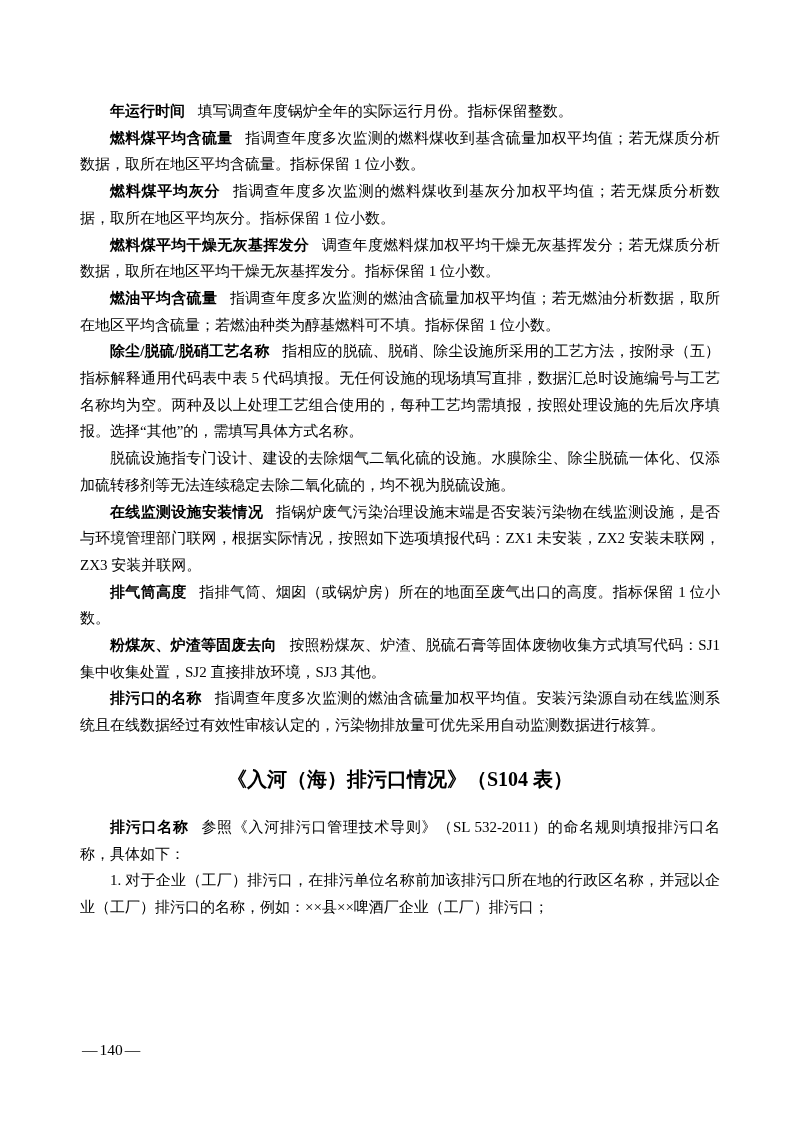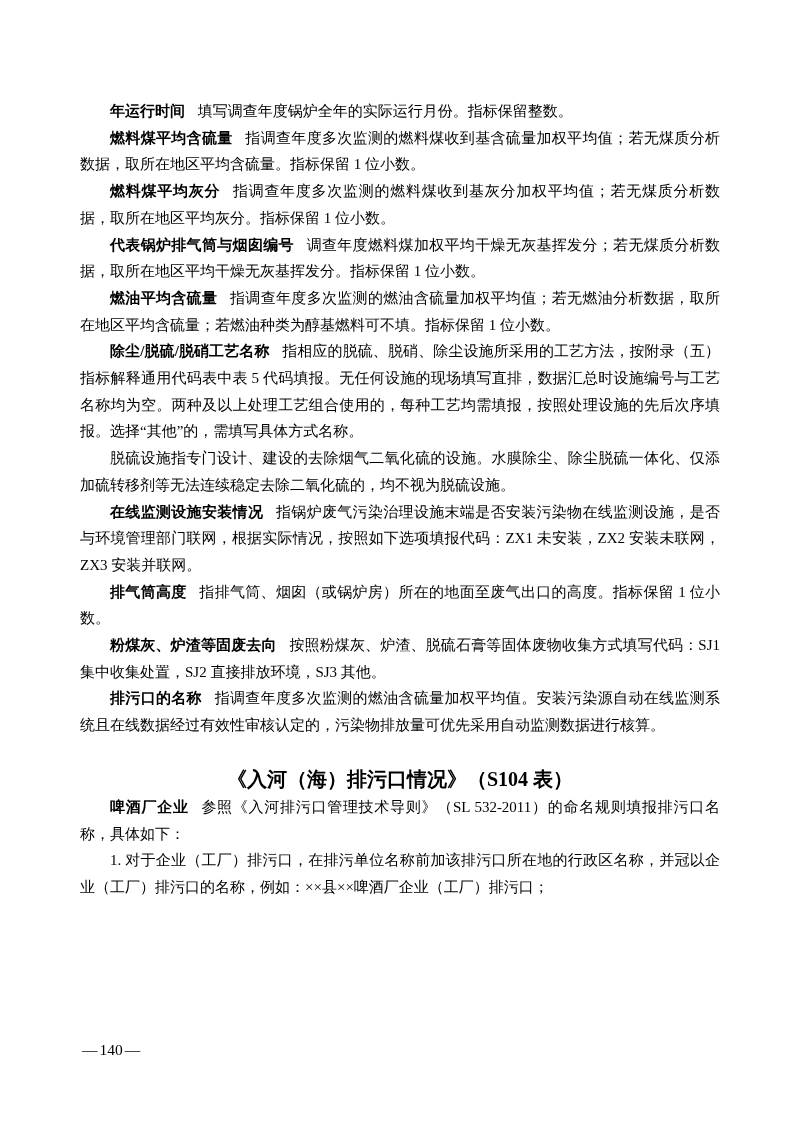--- a/index.html
+++ b/index.html
@@ -29,21 +29,21 @@
     line-height: 26.7px;
     text-align: justify;
     text-indent: 2em;
     word-break: break-all;
   }
   .term {
     font-weight: bold;
     margin-right: 0.85em;
   }
   .heading {
-    margin: 26px 0 1px 0;
+    margin: 26px 0 21px 0;
     font-size: 20px;
     font-weight: bold;
     line-height: 28px;
     text-align: center;
     text-indent: 0;
   }
   .footer {
     position: absolute;
     left: 82px;
     top: 1040px;
@@ -66,41 +66,41 @@
 <div class="page">
   <div class="content">
 
     <p class="para"><span class="term">年运行时间</span><span>填写调查年度锅炉全年的实际运行月份。指标保留整数。</span></p>
 
 
     <p class="para"><span class="term">燃料煤平均含硫量</span><span>指调查年度多次监测的燃料煤收到基含硫量加权平均值；若无煤质分析数据，取所在地区平均含硫量。指标保留 1 位小数。</span></p>
 
     <p class="para"><span class="term">燃料煤平均灰分</span><span>指调查年度多次监测的燃料煤收到基灰分加权平均值；若无煤质分析数据，取所在地区平均灰分。指标保留 1 位小数。</span></p>
 
-    <p class="para"><span class="term">代表锅炉排气筒与烟囱编号</span><span>调查年度燃料煤加权平均干燥无灰基挥发分；若无煤质分析数据，取所在地区平均干燥无灰基挥发分。指标保留 1 位小数。</span></p>
+    <p class="para"><span class="term">燃料煤平均干燥无灰基挥发分</span><span>调查年度燃料煤加权平均干燥无灰基挥发分；若无煤质分析数据，取所在地区平均干燥无灰基挥发分。指标保留 1 位小数。</span></p>
 
     <p class="para"><span class="term">燃油平均含硫量</span><span>指调查年度多次监测的燃油含硫量加权平均值；若无燃油分析数据，取所在地区平均含硫量；若燃油种类为醇基燃料可不填。指标保留 1 位小数。</span></p>
 
 
     <p class="para"><span class="term">除尘/脱硫/脱硝工艺名称</span><span>指相应的脱硫、脱硝、除尘设施所采用的工艺方法，按附录（五）指标解释通用代码表中表 5 代码填报。无任何设施的现场填写直排，数据汇总时设施编号与工艺名称均为空。两种及以上处理工艺组合使用的，每种工艺均需填报，按照处理设施的先后次序填报。选择“其他”的，需填写具体方式名称。</span></p>
 
     <p class="para"><span>脱硫设施指专门设计、建设的去除烟气二氧化硫的设施。水膜除尘、除尘脱硫一体化、仅添加硫转移剂等无法连续稳定去除二氧化硫的，均不视为脱硫设施。</span></p>
 
     <p class="para"><span class="term">在线监测设施安装情况</span><span>指锅炉废气污染治理设施末端是否安装污染物在线监测设施，是否与环境管理部门联网，根据实际情况，按照如下选项填报代码：ZX1 未安装，ZX2 安装未联网，ZX3 安装并联网。</span></p>
 
 
     <p class="para"><span class="term">排气筒高度</span><span>指排气筒、烟囱（或锅炉房）所在的地面至废气出口的高度。指标保留 1 位小数。</span></p>
 
     <p class="para"><span class="term">粉煤灰、炉渣等固废去向</span><span>按照粉煤灰、炉渣、脱硫石膏等固体废物收集方式填写代码：SJ1 集中收集处置，SJ2 直接排放环境，SJ3 其他。</span></p>
 
     <p class="para"><span class="term">排污口的名称</span><span>指调查年度多次监测的燃油含硫量加权平均值。安装污染源自动在线监测系统且在线数据经过有效性审核认定的，污染物排放量可优先采用自动监测数据进行核算。</span></p>
 
     <h2 class="heading">《入河（海）排污口情况》（S104 表）</h2>
 
-    <p class="para"><span class="term">啤酒厂企业</span><span>参照《入河排污口管理技术导则》（SL 532-2011）的命名规则填报排污口名称，具体如下：</span></p>
+    <p class="para"><span class="term">排污口名称</span><span>参照《入河排污口管理技术导则》（SL 532-2011）的命名规则填报排污口名称，具体如下：</span></p>
 
     <p class="para"><span>1. 对于企业（工厂）排污口，在排污单位名称前加该排污口所在地的行政区名称，并冠以企业（工厂）排污口的名称，例如：××县××啤酒厂企业（工厂）排污口；</span></p>
 
   </div>
 
   <div class="footer">
     <span class="dash">—</span>
     <span class="pagenum">140</span>
     <span class="dash">—</span>
   </div>

